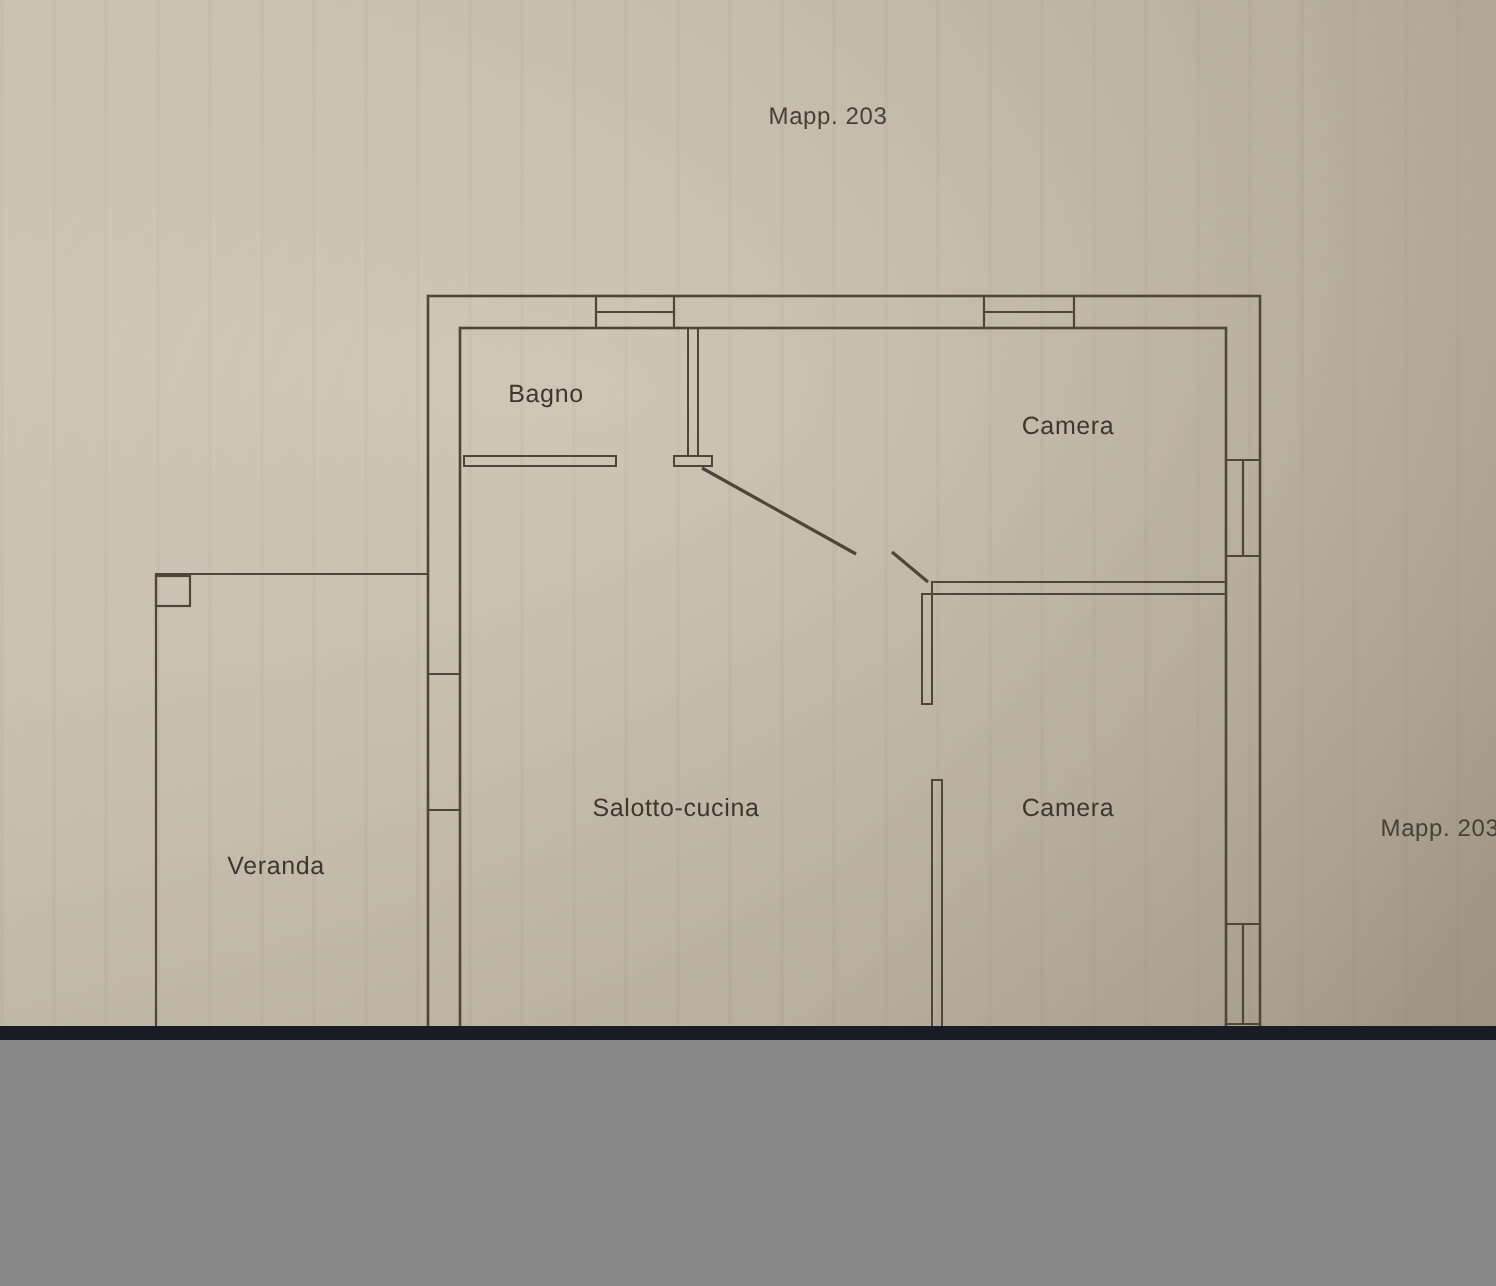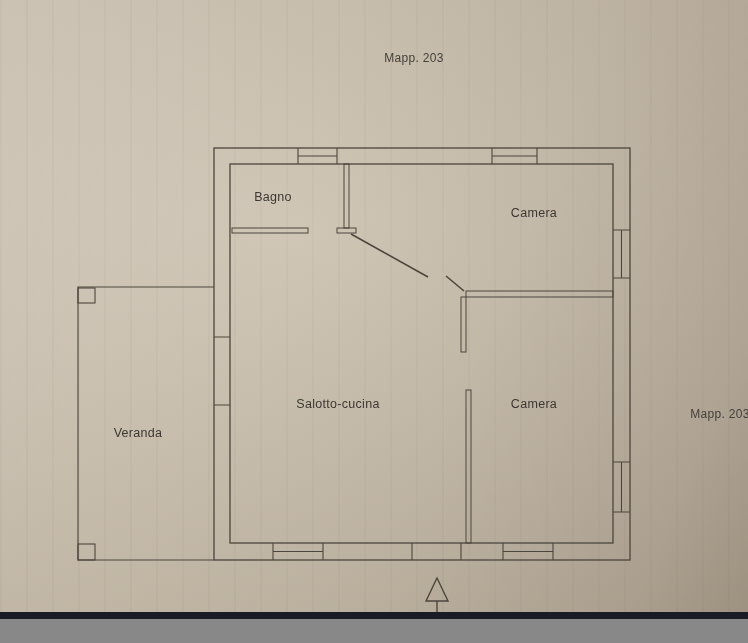--- a/index.html
+++ b/index.html
@@ -3,21 +3,21 @@
 <meta charset="utf-8">
 <style>
   html, body {
     margin: 0;
     padding: 0;
     background: #888;
   }
   .photo {
     position: relative;
     width: 748px;
-    height: 619px;
+    height: 520px;
     overflow: hidden;
     font-family: "Liberation Sans", sans-serif;
     background:
       radial-gradient(ellipse 120% 90% at 42% 38%, rgba(255,255,255,0.10), rgba(60,50,35,0.10) 85%),
       repeating-linear-gradient(90deg, rgba(110,100,85,0.05) 0 2px, rgba(255,255,255,0.0) 2px 26px),
       linear-gradient(112deg, #d4cabb 0%, #cbc0ae 38%, #c3b8a6 62%, #b4a897 88%, #a79b8a 100%);
   }
   .drawing {
     position: absolute;
     left: 0;

